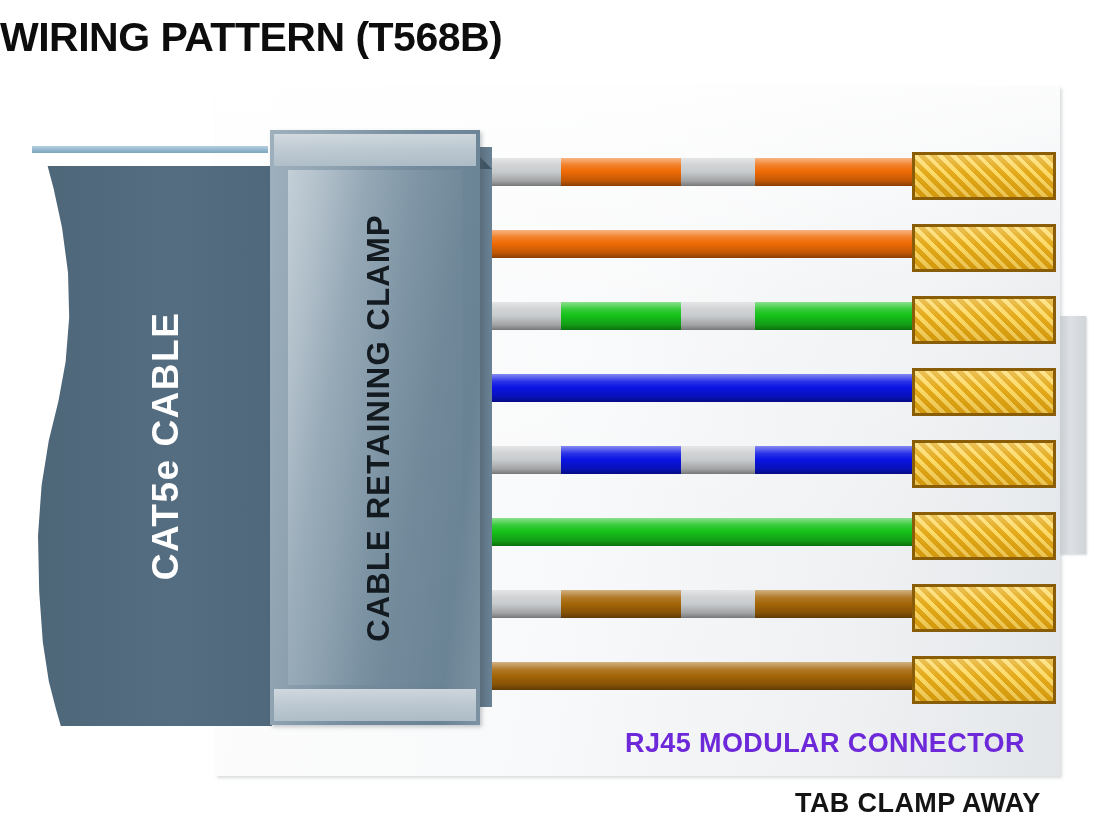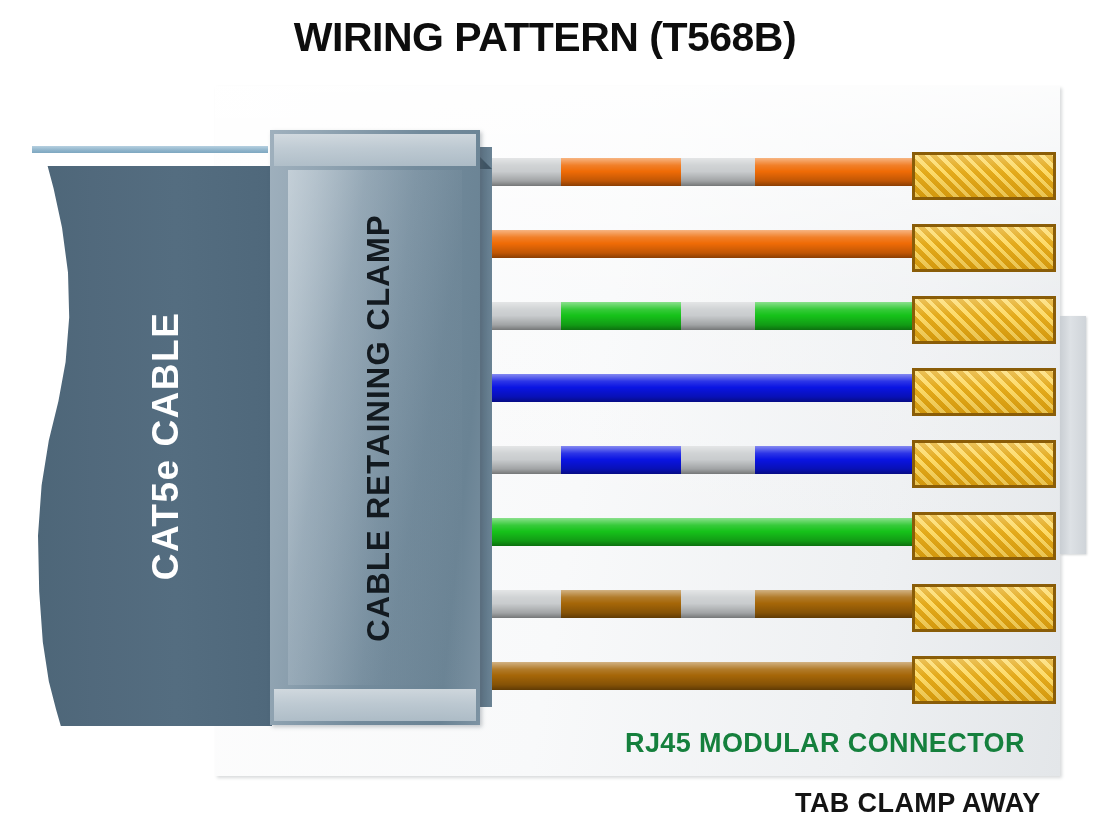--- a/index.html
+++ b/index.html
@@ -17,21 +17,21 @@
     background: #ffffff;
     overflow: hidden;
   }
 
   
   #title {
     position: absolute;
     left: 0;
     top: 14px;
     width: 1090px;
-    text-align: center;
+    text-align: left;
     font-size: 41px;
     font-weight: bold;
     letter-spacing: -0.5px;
     color: #0d0d0d;
     white-space: nowrap;
   }
 
   
   #panel {
     position: absolute;
@@ -231,21 +231,21 @@
     box-shadow: 1px 1px 2px rgba(130,135,140,0.35);
   }
 
   
   #rj45-caption {
     position: absolute;
     left: 625px;
     top: 728px;
     font-size: 27px;
     font-weight: bold;
-    color: #15803d;
+    color: #6d28d9;
     letter-spacing: 0.4px;
     white-space: nowrap;
   }
   #tab-caption {
     position: absolute;
     left: 795px;
     top: 788px;
     font-size: 27px;
     font-weight: bold;
     color: #141414;

